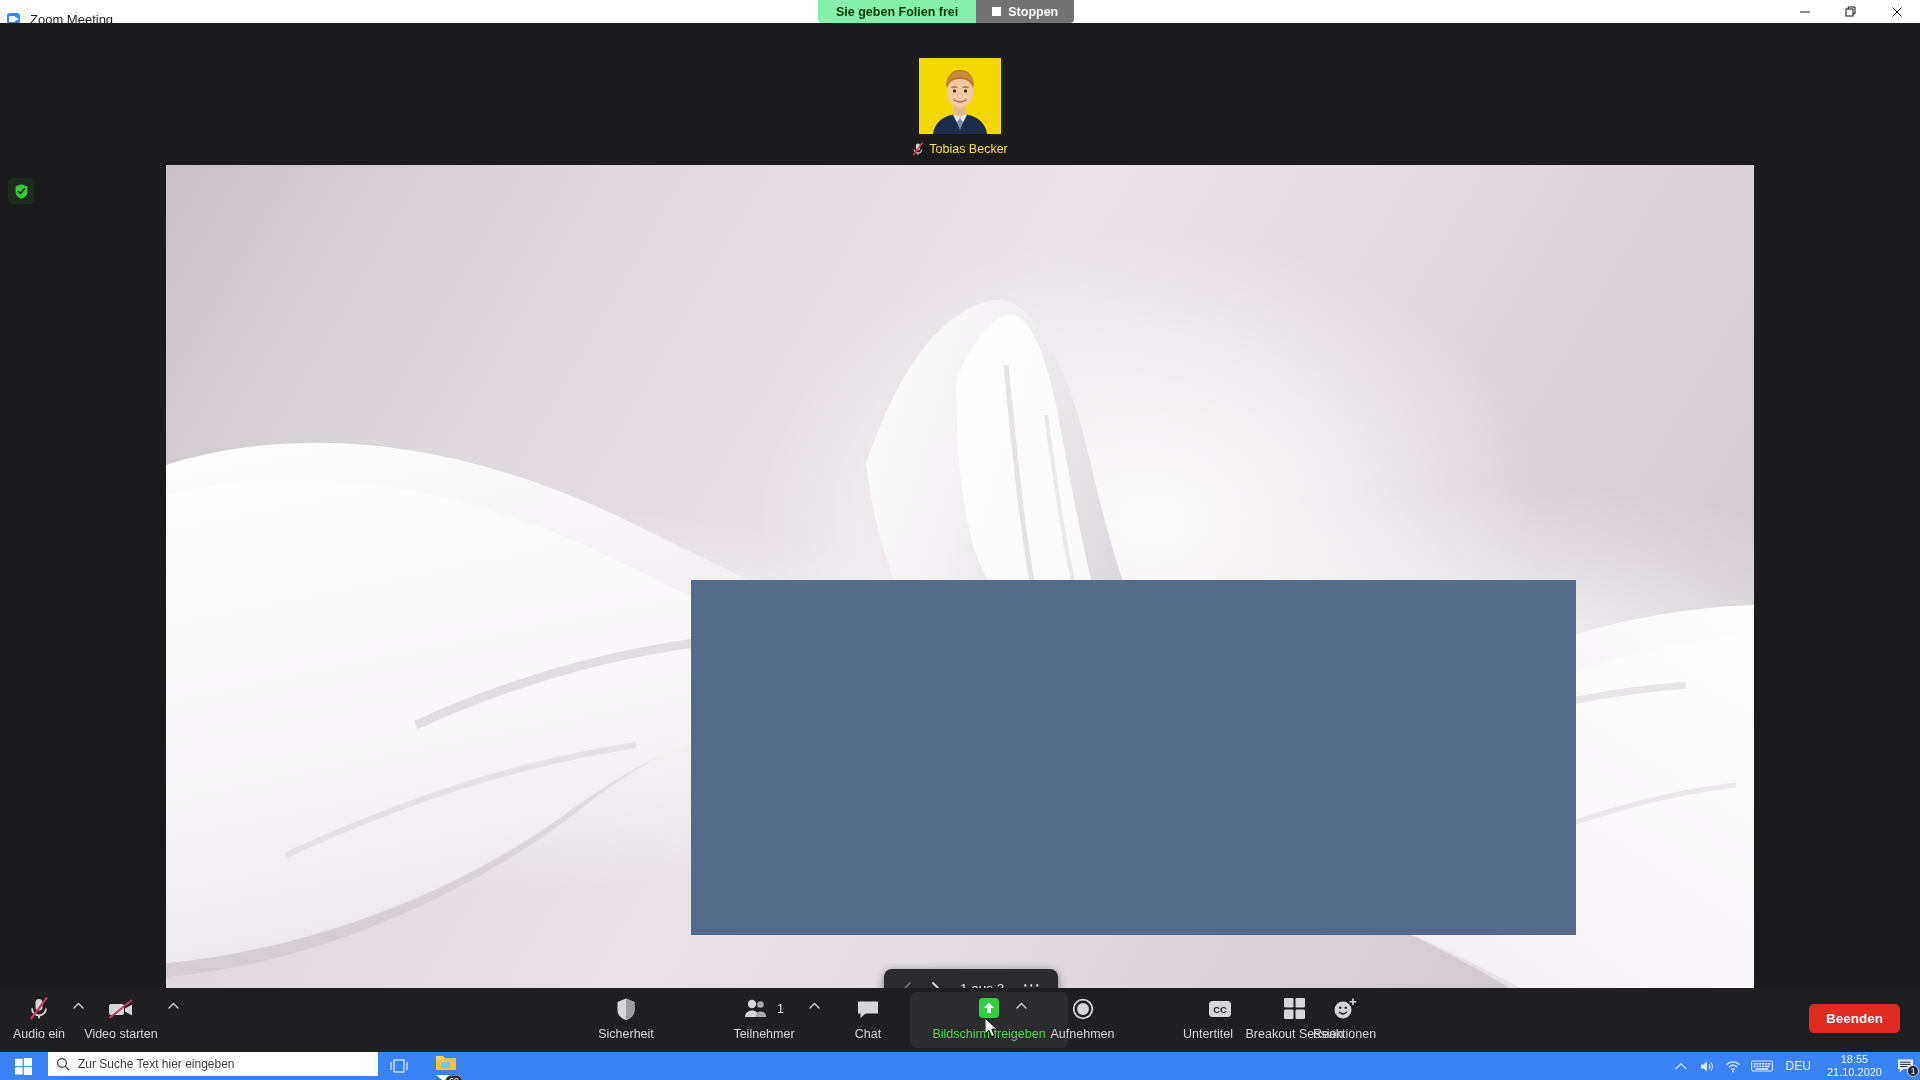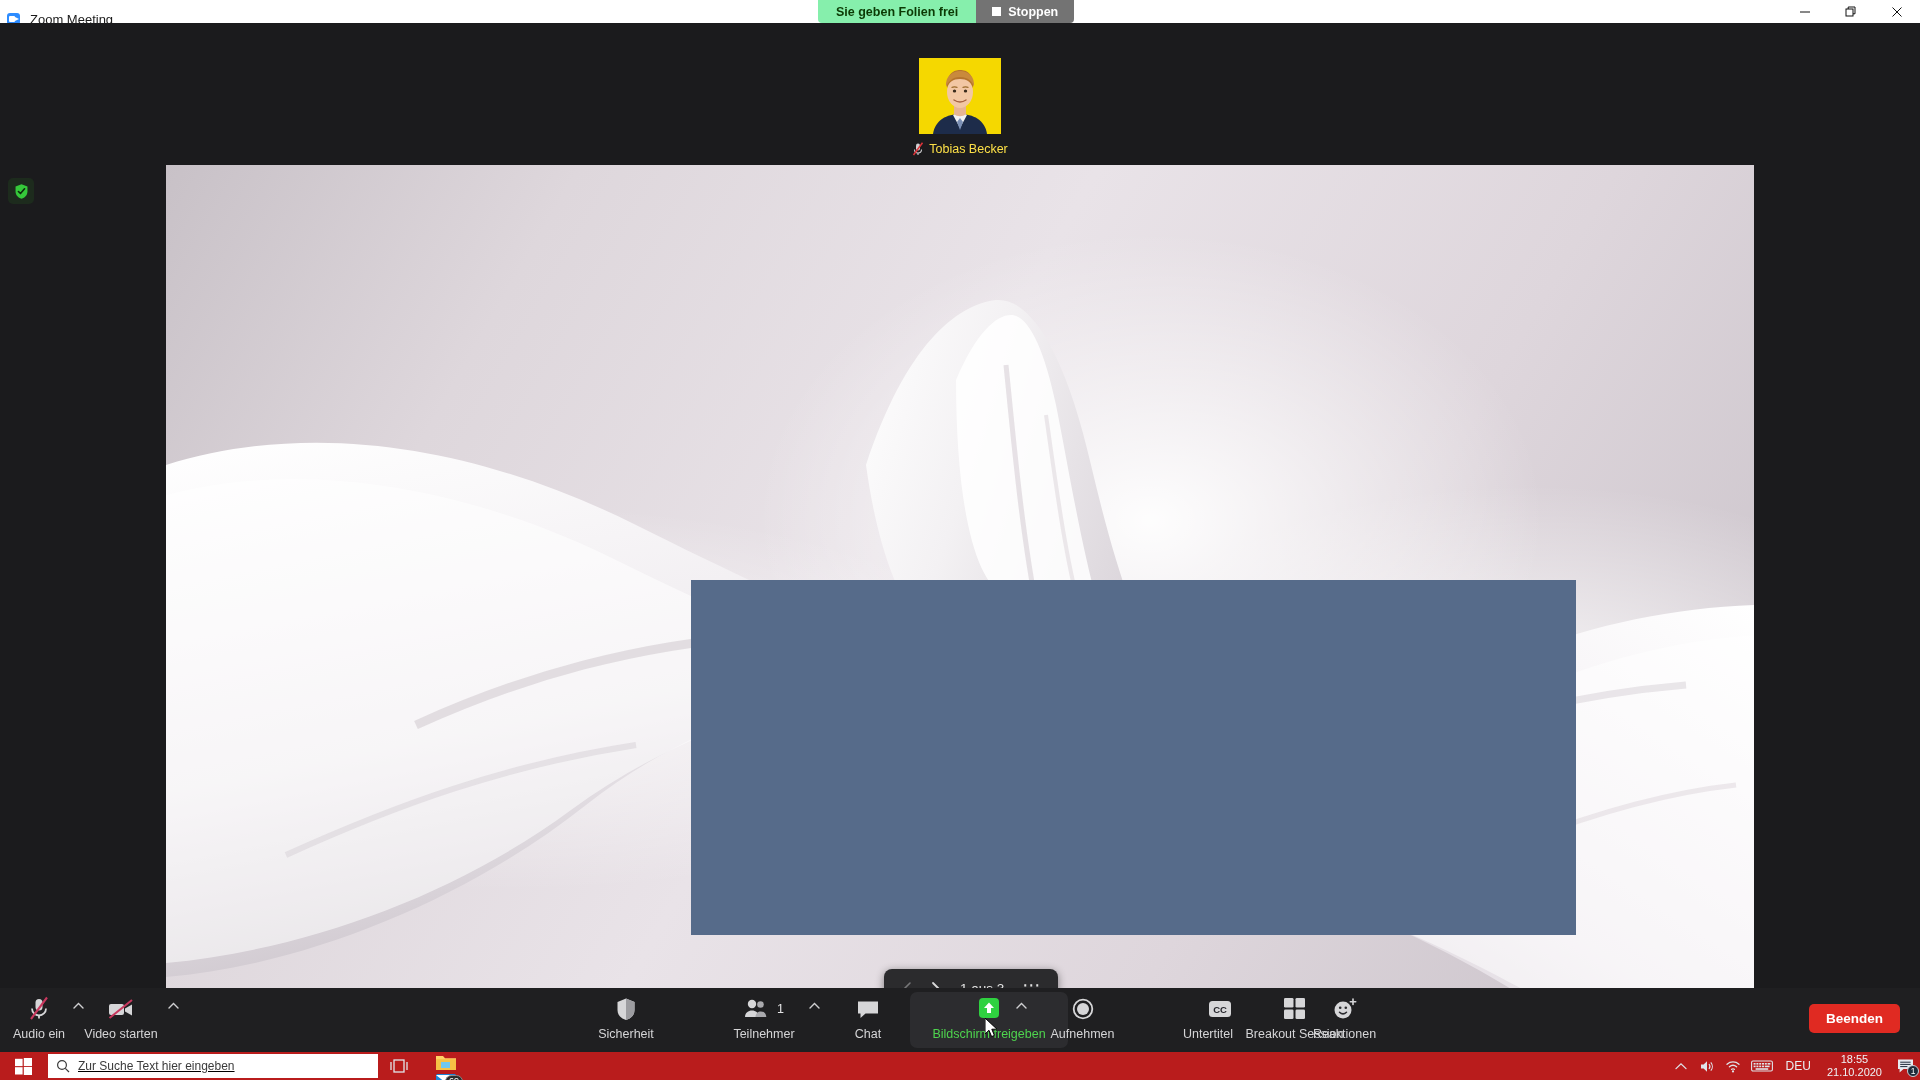--- a/index.html
+++ b/index.html
@@ -138,21 +138,21 @@
   .beenden {
     position: absolute; right: 20px; top: 16px;
     background: #E02A22; color: #ffffff; font-size: 13.5px; font-weight: bold;
     padding: 7px 17px; border-radius: 5px; border: none; white-space: nowrap;
   }
   .cursor-arrow { position: absolute; left: 985px; top: 1018px; width: 14px; height: 20px; }
 
   
   .taskbar {
     position: absolute; left: 0; top: 1052px; width: 1920px; height: 28px;
-    background: #b91c1c; display: flex; align-items: center; text-decoration: underline;
+    background: #3b82f6; display: flex; align-items: flex-start;
   }
   .start-btn { width: 46px; height: 28px; display:flex; align-items:center; justify-content:center; }
   .search-box {
     width: 330px; height: 24px; background: #ffffff; display: flex; align-items: center;
     gap: 8px; padding: 0 8px; margin-left: 2px;
   }
   .search-box .st { font-size: 12px; color: #3b3b3b; white-space: nowrap; }
   .taskview { width: 42px; height: 28px; display:flex; align-items:center; justify-content:center; }
   .tb-apps { display: flex; align-items: center; height: 28px; margin-left: 6px; flex-direction: column; }
   .tb-app {

